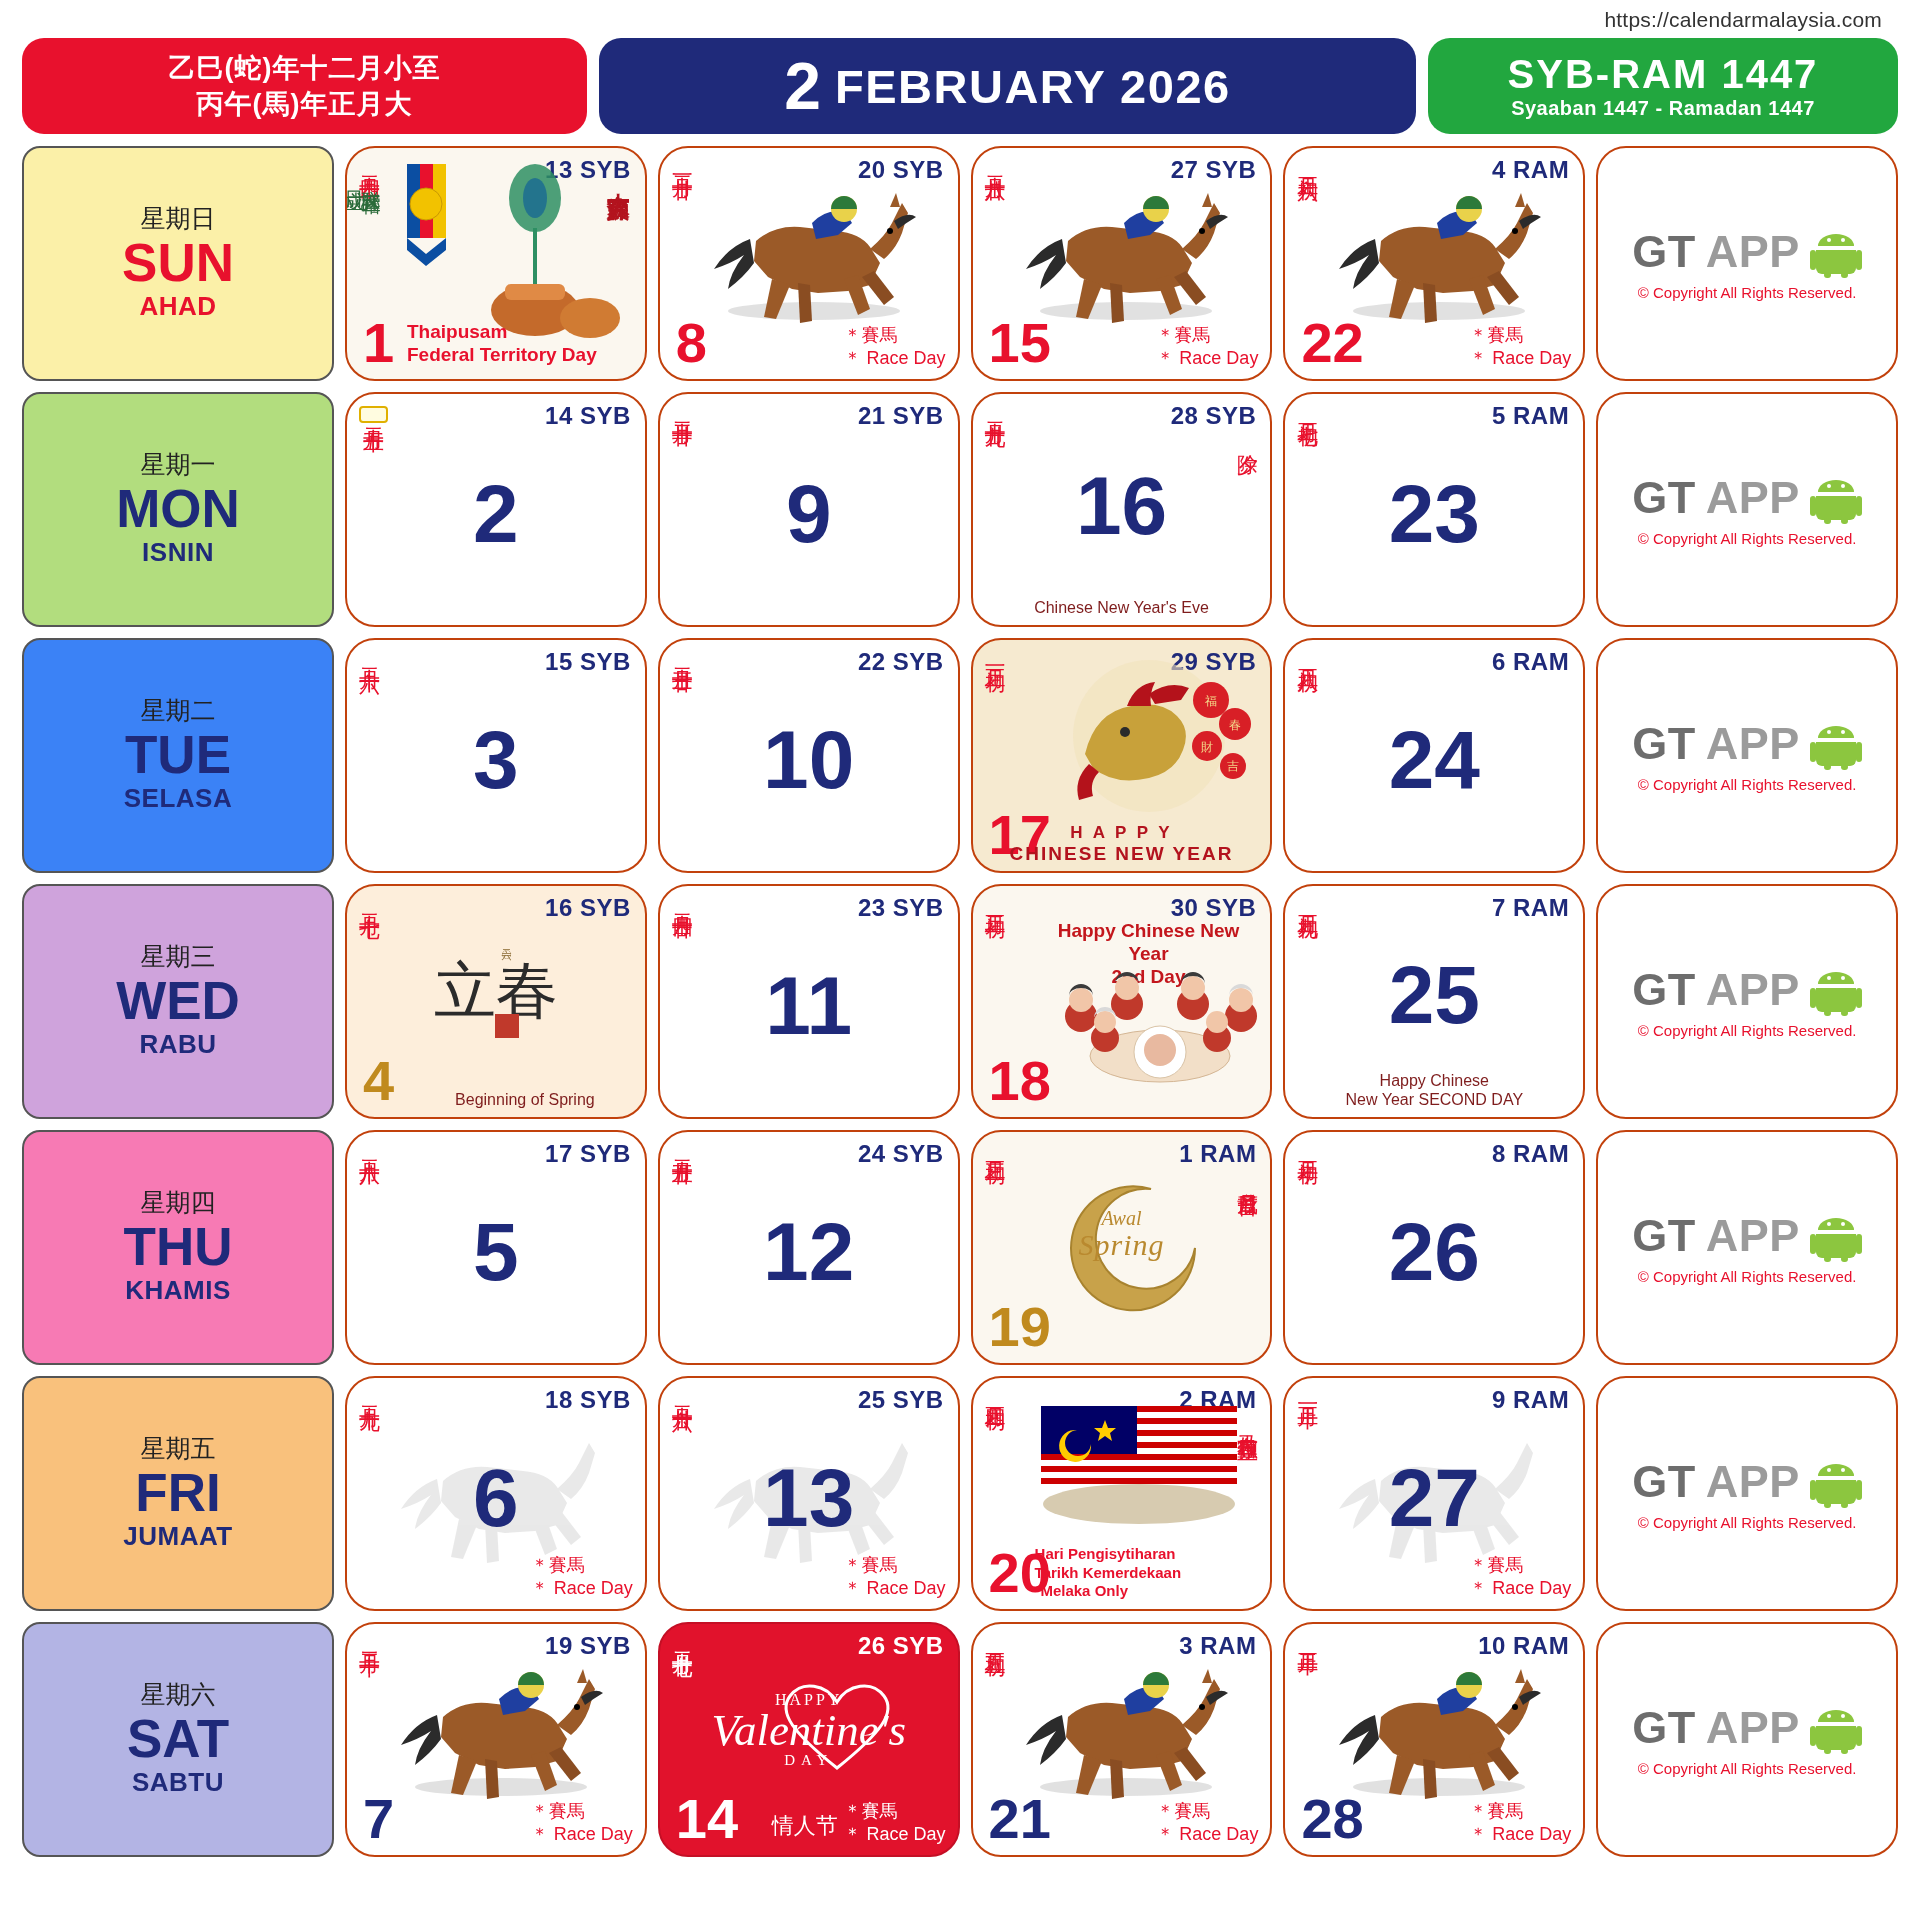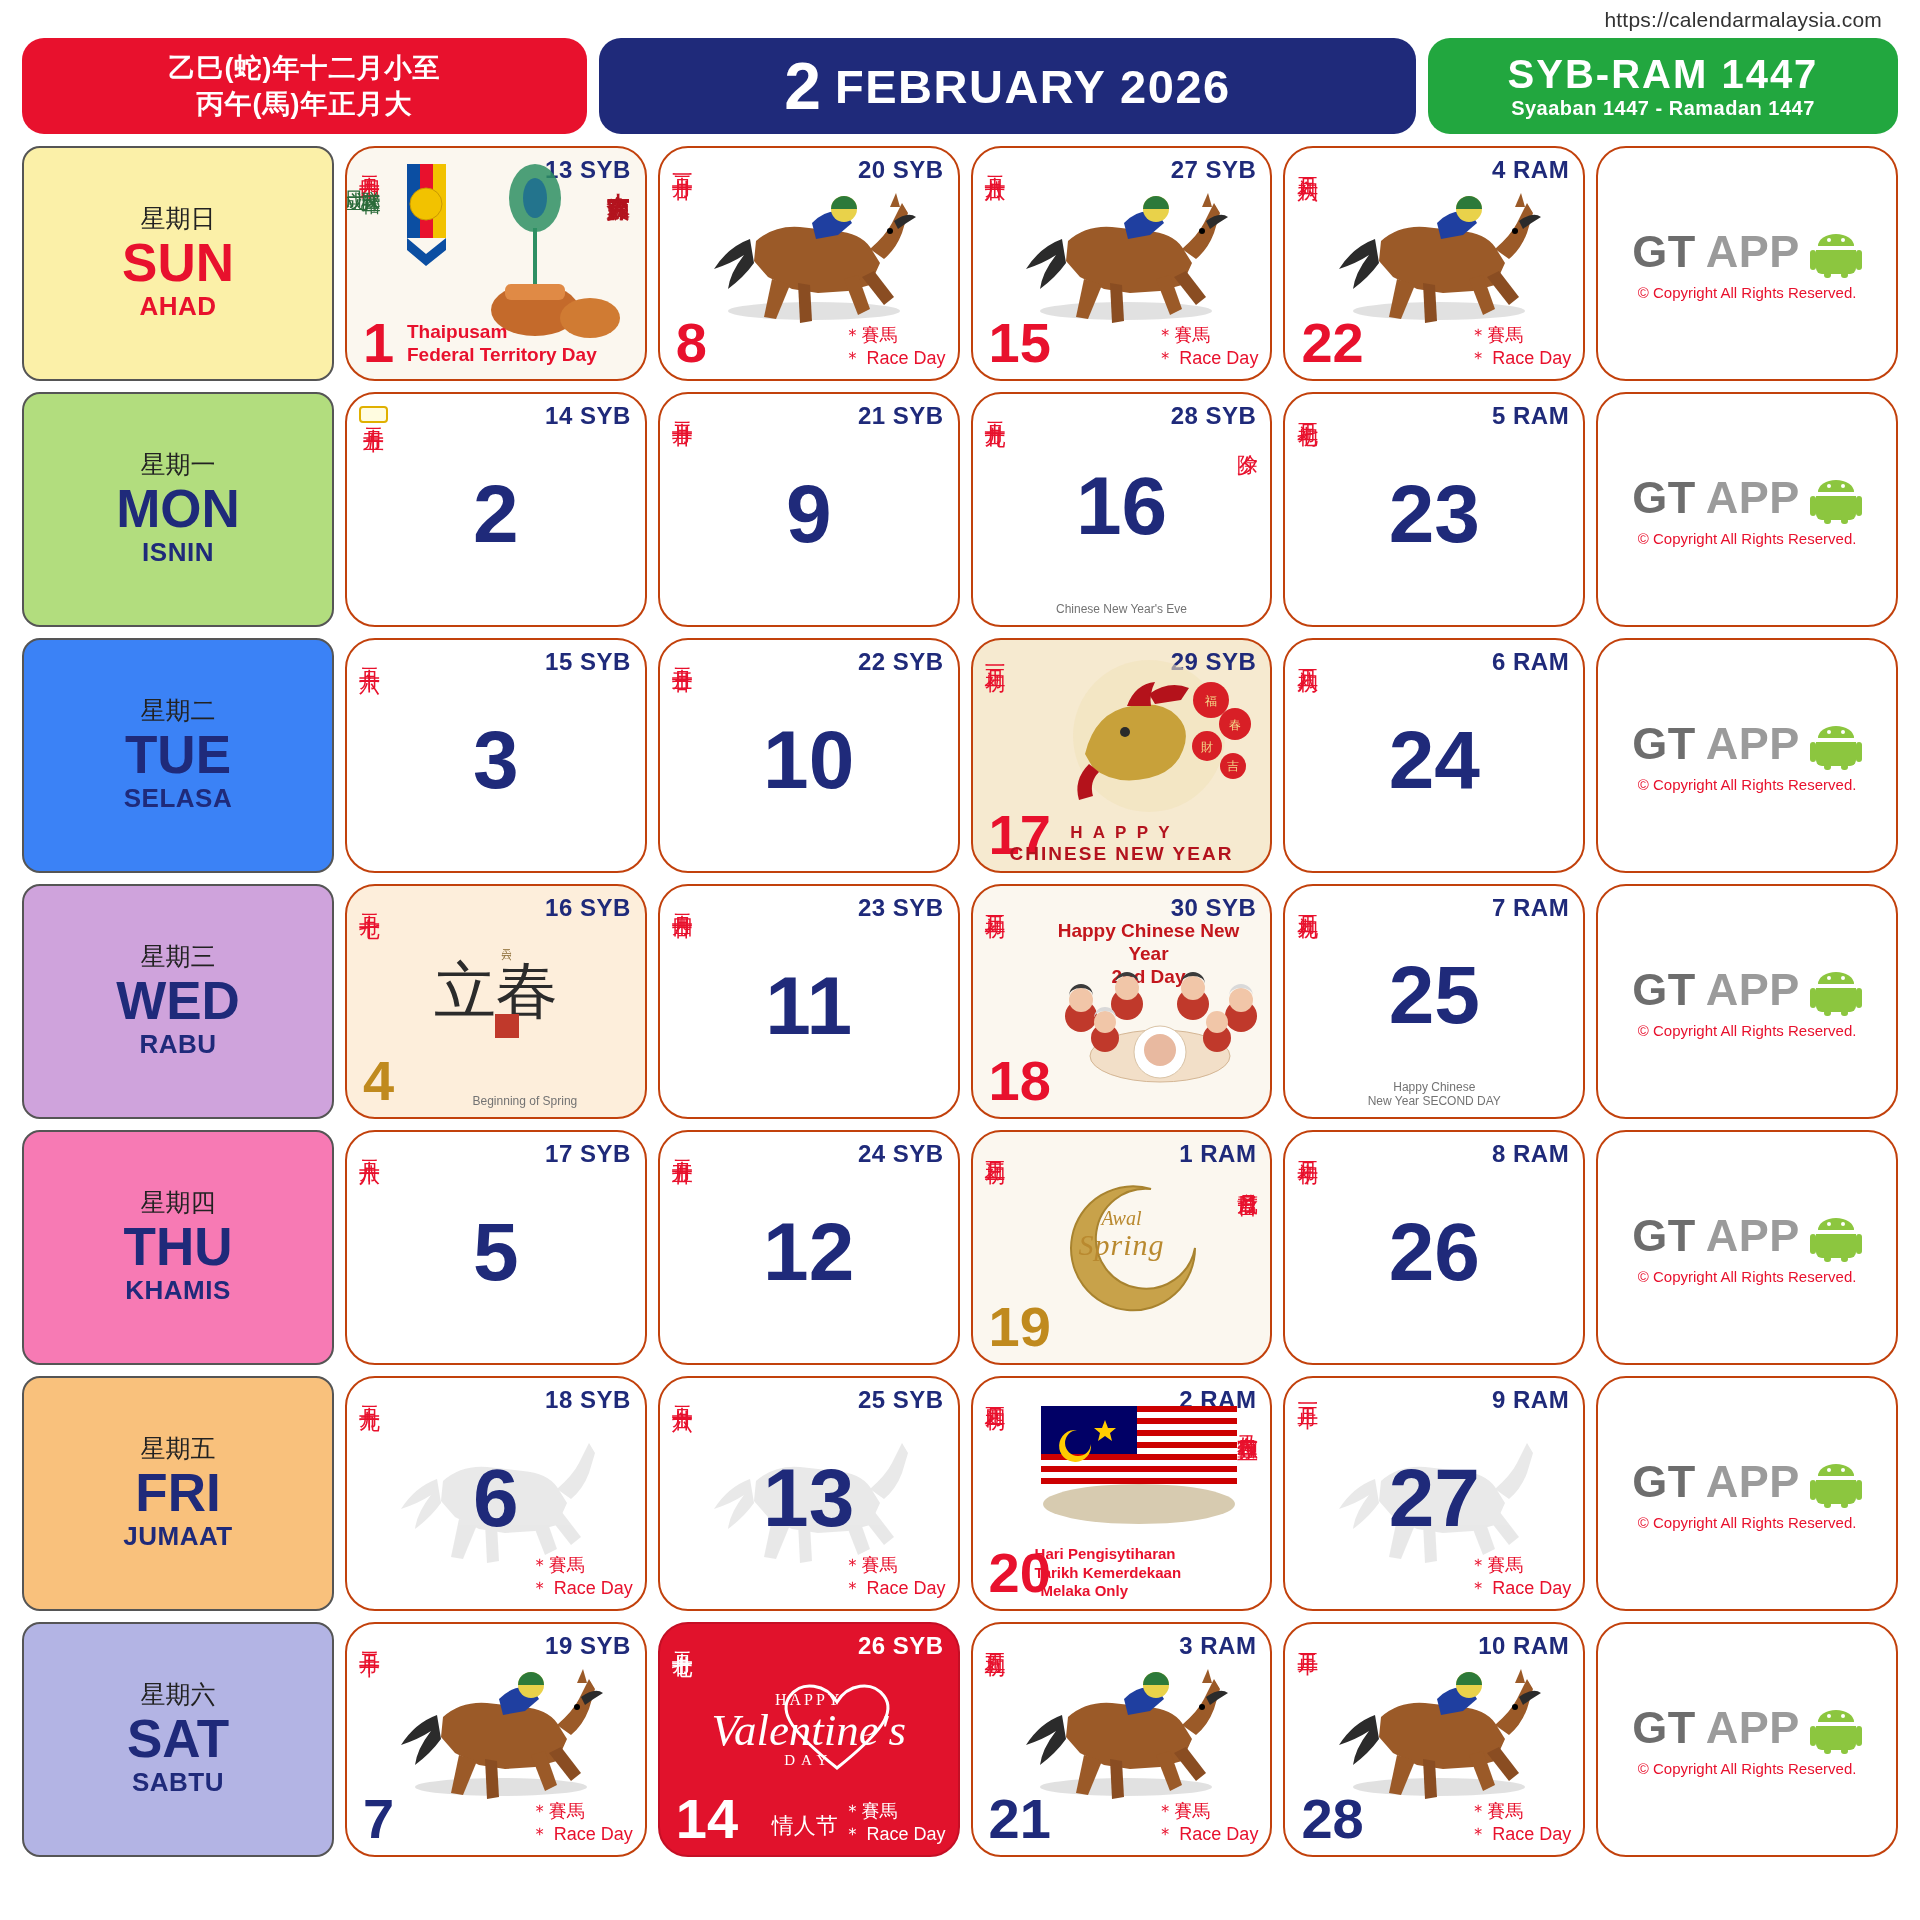--- a/index.html
+++ b/index.html
@@ -193,22 +193,22 @@
   }
   .daynum.corner.navy { color: #1f2a7a; }
   .daynum.corner.gold { color: #c08a1e; }
   .cell.tint-red .daynum.corner { color: #fff; }
 
   .evt {
     position: absolute;
     left: 0; right: 0;
     bottom: 8px;
     text-align: center;
-    font-size: 12px;
-    color: #737373;
+    font-size: 16px;
+    color: #7f1d1d;
     line-height: 1.15;
   }
 
   .race {
     position: absolute;
     right: 12px; bottom: 10px;
     font-size: 18px;
     color: #e8112d;
     line-height: 1.25;
     text-align: left;

